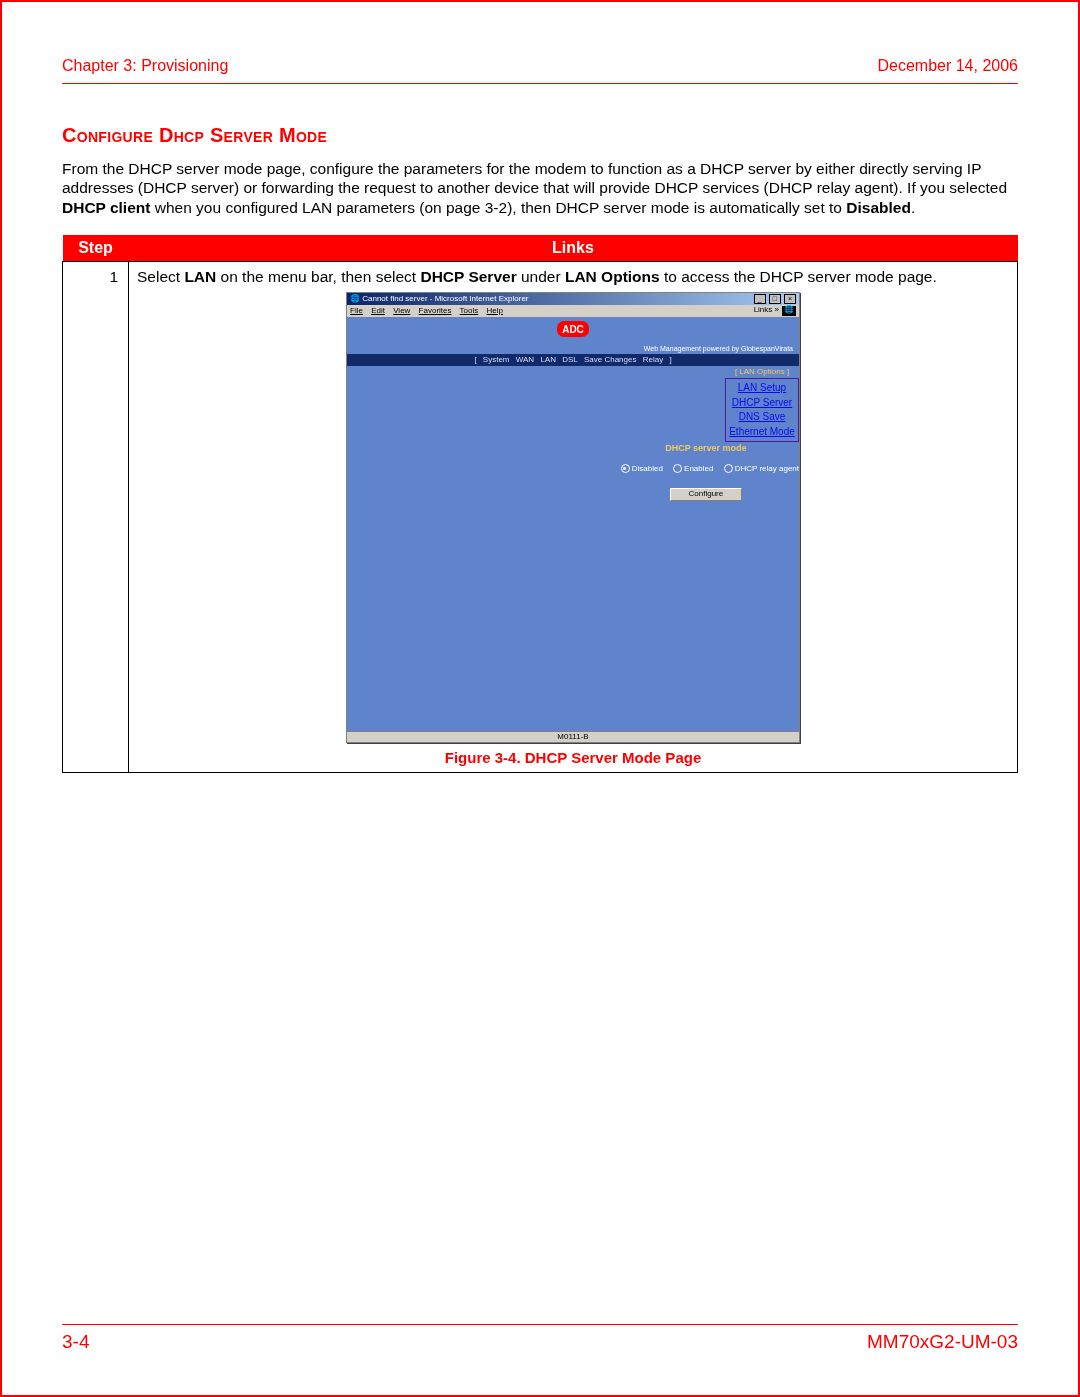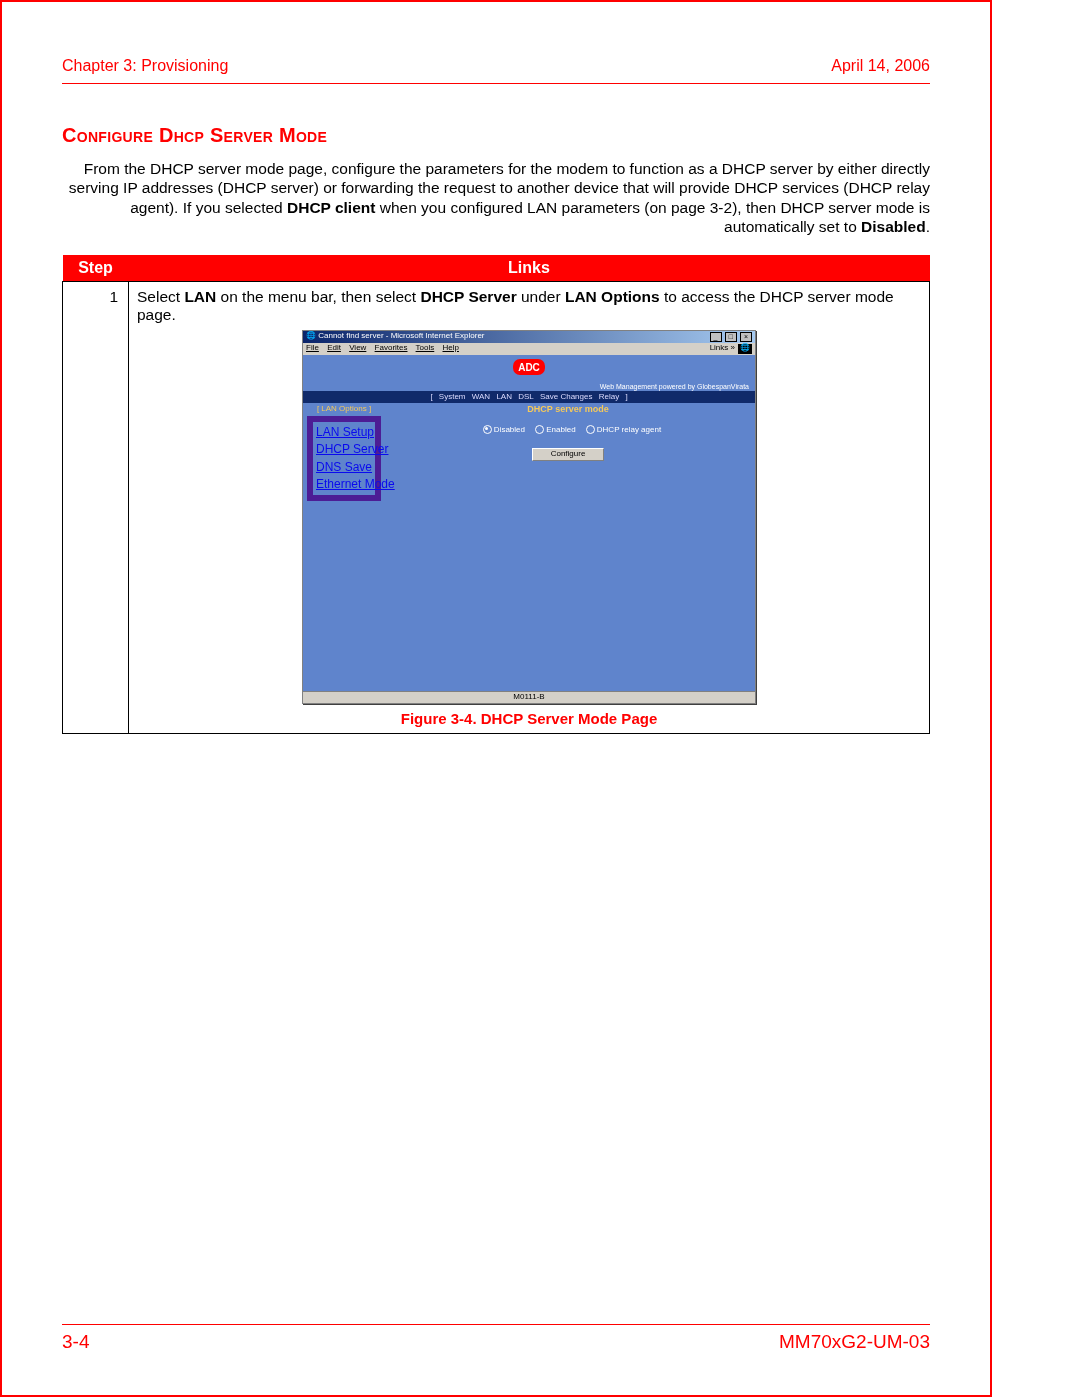--- a/index.html
+++ b/index.html
@@ -4,21 +4,21 @@
 <style>
   body {
     margin: 0;
     padding: 0;
     background: #fff;
     font-family: Arial, Helvetica, sans-serif;
     font-size: 15px;
     color: #000;
   }
   .page {
-    width: 992px;
+    width: 1080px;
     height: 1397px;
     box-sizing: border-box;
     border: 2px solid #ff0000;
     padding: 0;
     position: relative;
     background: #fff;
   }
   .content {
     padding: 55px 60px 0 60px;
   }
@@ -39,21 +39,20 @@
     font-weight: bold;
     font-size: 20px;
     margin-bottom: 12px;
     font-variant: small-caps;
     letter-spacing: 0.3px;
   }
   .body-para {
     font-size: 15.5px;
     line-height: 1.25;
     margin-bottom: 18px;
-    text-align: right;
   }
   .steps-table {
     width: 100%;
     border-collapse: collapse;
   }
   .steps-table th {
     background: #ff0000;
     color: #fff;
     font-weight: bold;
     font-size: 16px;
@@ -162,36 +161,37 @@
     background: #102a6a;
     color: #fff;
     text-align: center;
     font-size: 8px;
     padding: 1px 0;
   }
   .navbar span { color: #dcdcff; margin: 0 2px; }
   .navbar .br { color: #dcdcff; }
   .main-row {
     display: flex;
-    align-items: flex-start;
+    align-items: flex-end;
+    flex-direction: column;
   }
   .sidebar {
     width: 74px;
     padding: 2px 0 0 4px;
   }
   .sidebar-head {
     color: #f5c95a;
     font-size: 8px;
     margin-bottom: 2px;
   }
   .sidebar-box {
-    border: 6px solid #4c1d95;
+    border: 1px solid #4c1d95;
     padding: 2px 3px;
     color: #0a0aee;
-    font-size: 12px;
+    font-size: 10px;
     line-height: 1.45;
   }
   .sidebar-box div { text-decoration: underline; white-space: nowrap; }
   .panel {
     flex: 1;
     text-align: center;
     color: #fff;
     padding-top: 2px;
   }
   .panel-title {
@@ -261,21 +261,21 @@
   b.kw { font-weight: bold; }
 </style>
 </head>
 <body>
 
 <div class="page">
   <div class="content">
 
     <div class="top-row">
       <div>Chapter 3: Provisioning</div>
-      <div>April 14, 2006</div>
+      <div>December 14, 2006</div>
     </div>
     <hr class="top-rule">
 
     <div class="section-title">Configure Dhcp Server Mode</div>
 
     <div class="body-para">
       <span>From the DHCP server mode page, configure the parameters for the modem to function as a DHCP server by either directly serving IP addresses (DHCP server) or forwarding the request to another device that will provide DHCP services (DHCP relay agent). If you selected </span><b class="kw">DHCP client</b><span> when you configured LAN parameters (on page 3-2), then DHCP server mode is automatically set to </span><b class="kw">Disabled</b><span>.</span>
     </div>
 
     <table class="steps-table">

